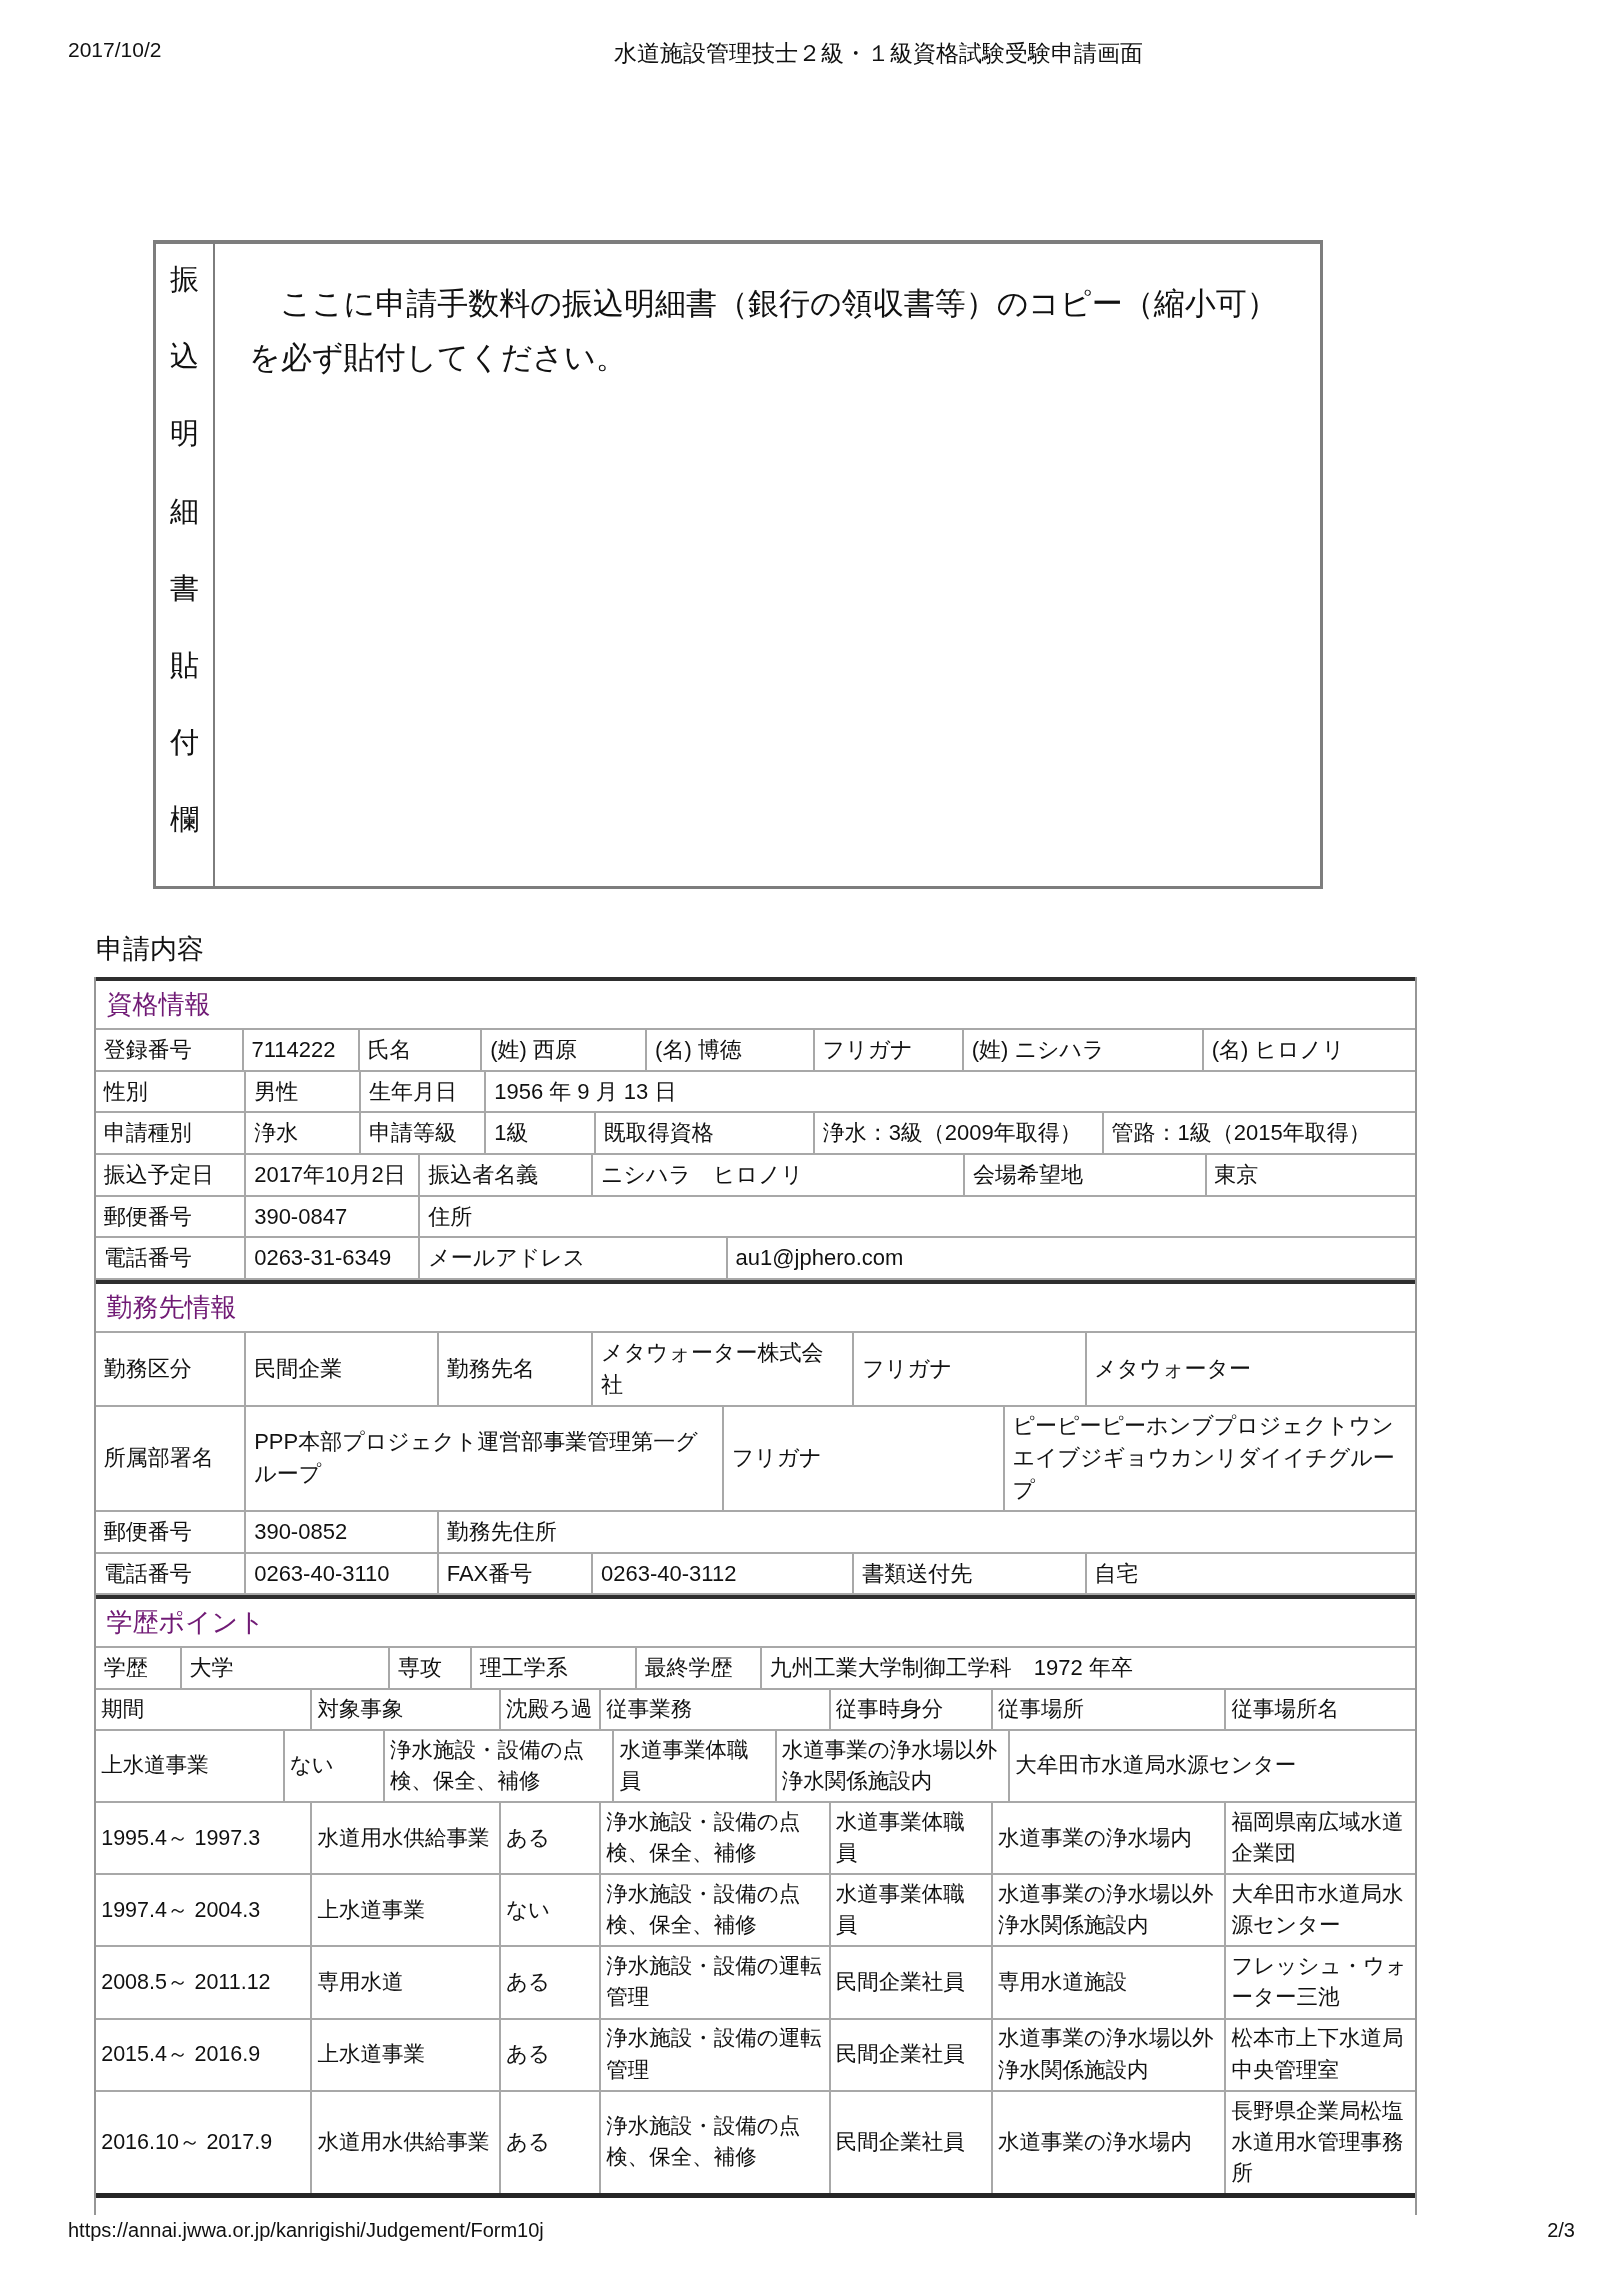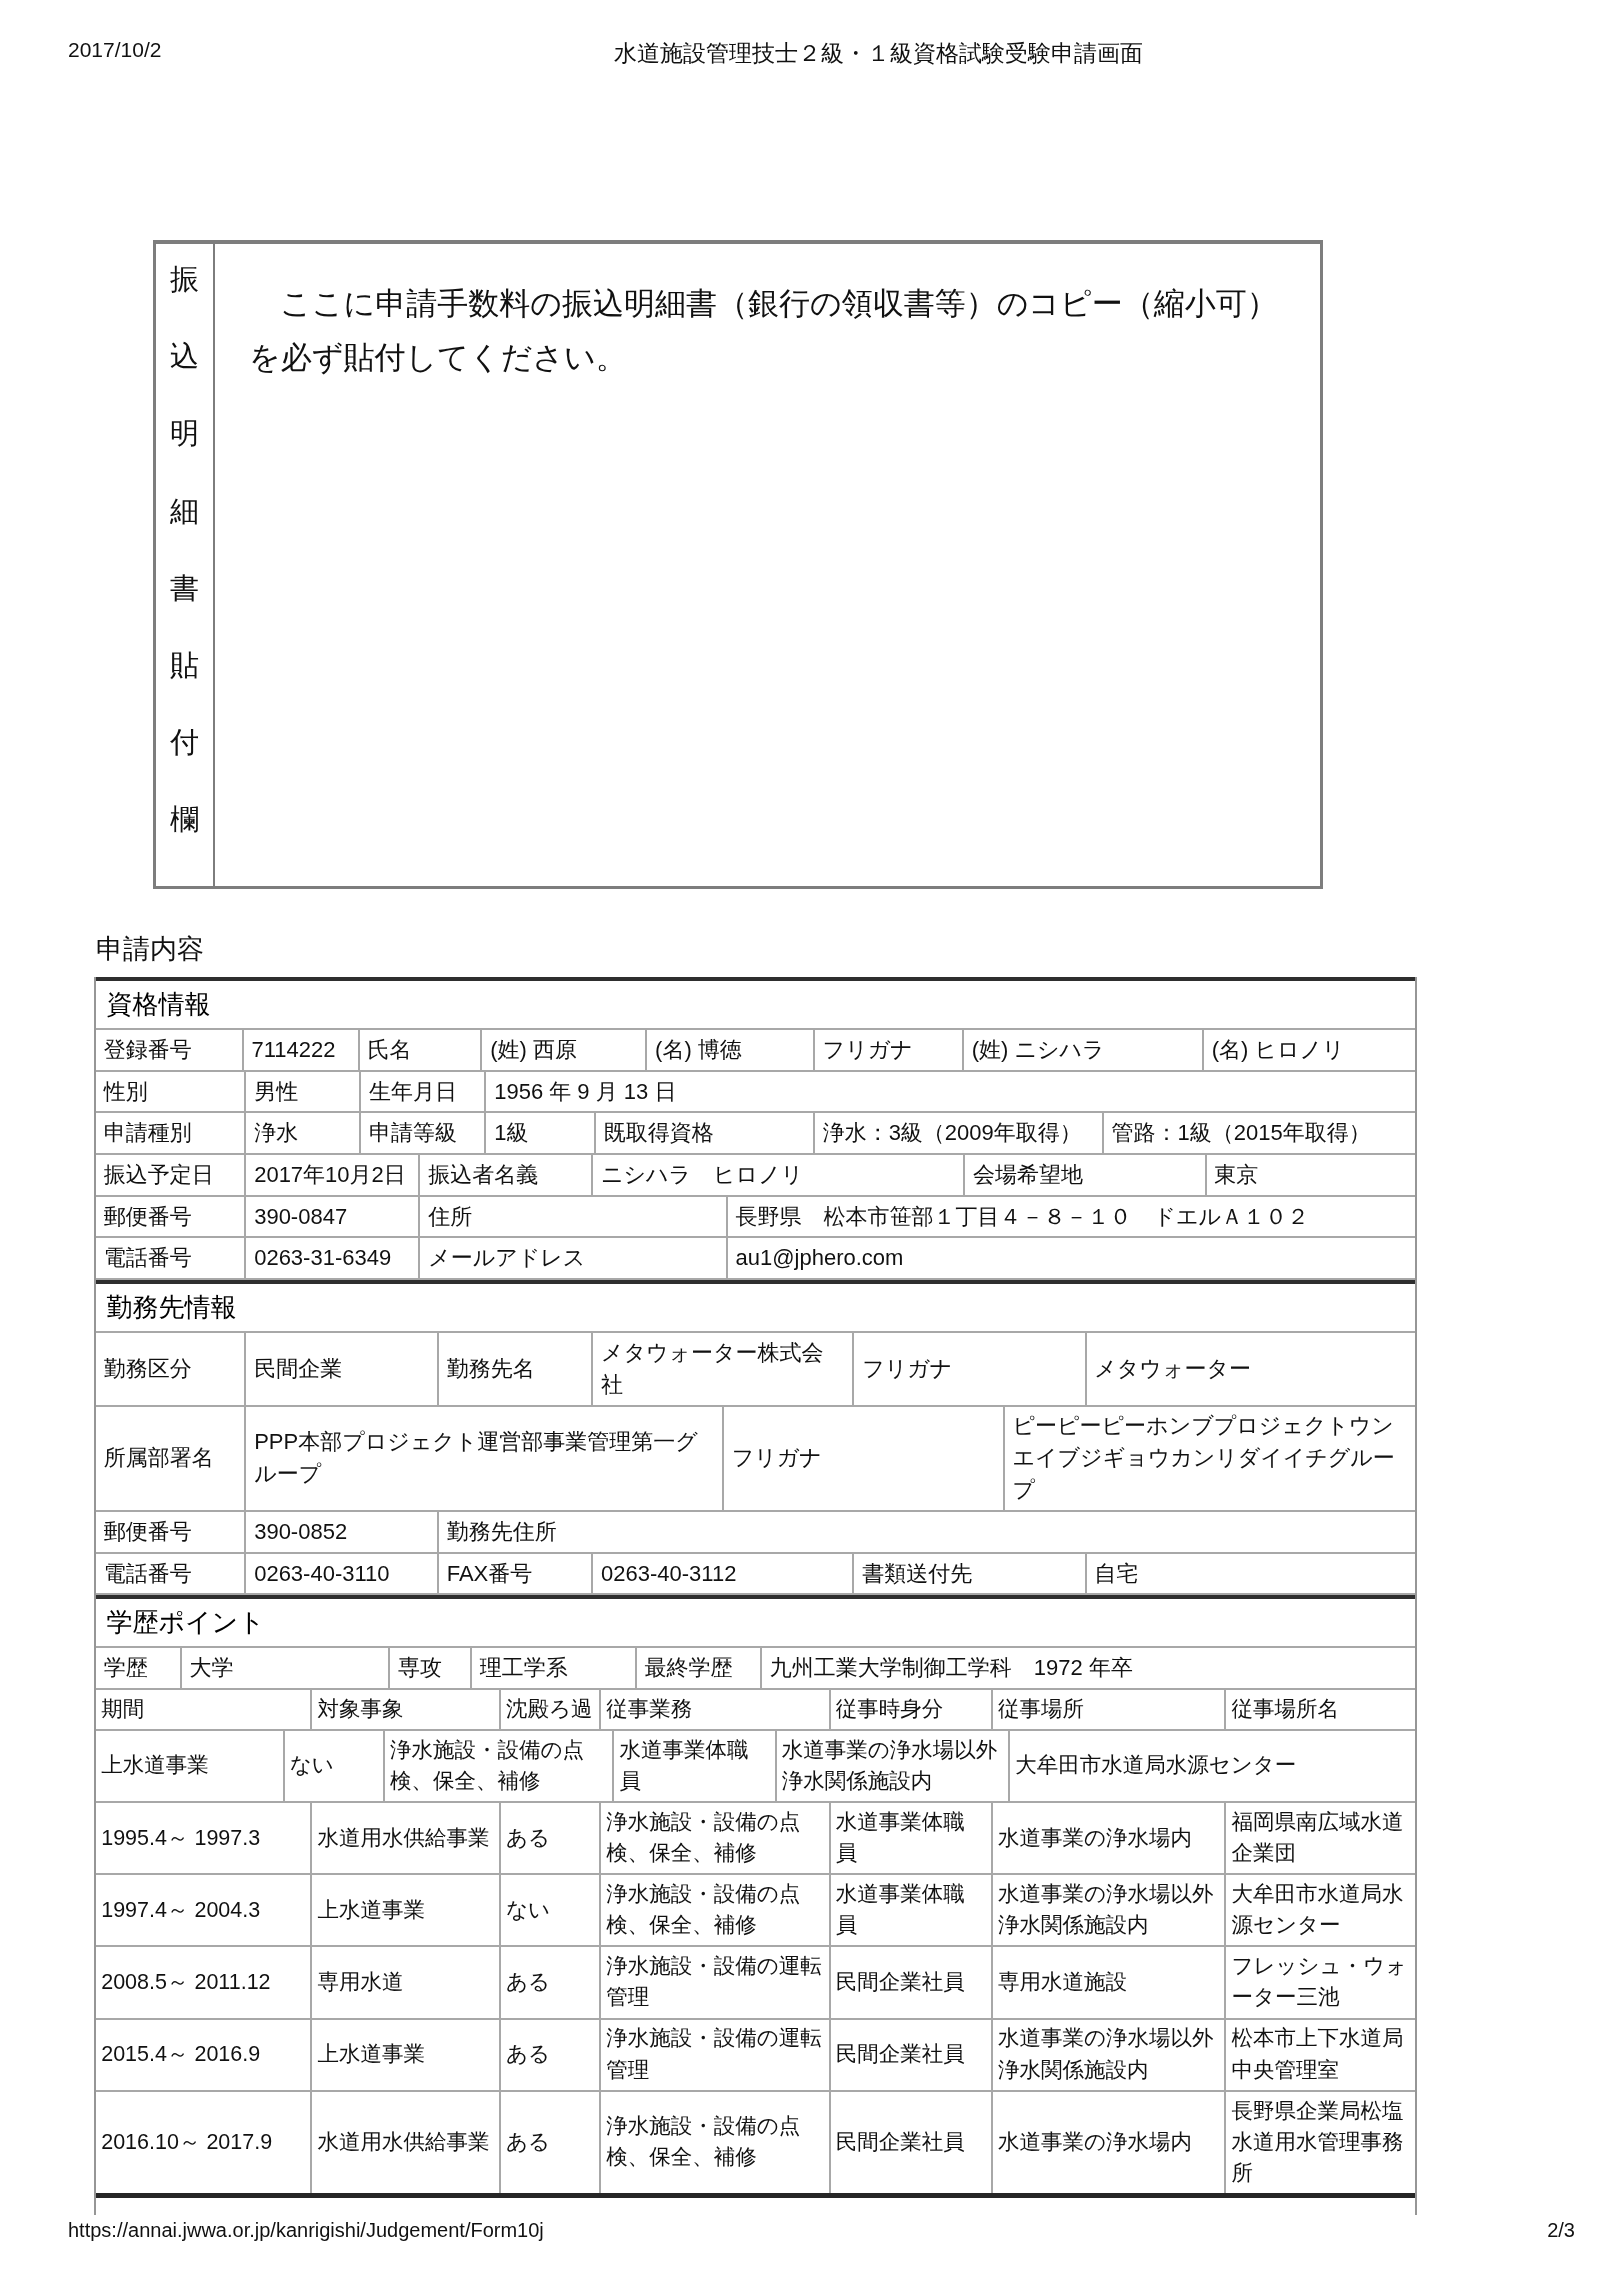--- a/index.html
+++ b/index.html
@@ -33,21 +33,21 @@
 
   
   .apptable{
     position:absolute;left:94px;top:977px;width:1323px;
     border-left:2.6px solid #969696;border-right:2.6px solid #969696;
     box-sizing:border-box;background:#fff;
   }
   .sec{
     display:flex;align-items:center;padding:0 10.4px;height:53px;
     border-top:4.6px solid #2e2e2e;border-bottom:2.6px solid #a8a8a8;
-    color:#000000;font-size:26px;box-sizing:border-box;
+    color:#701a75;font-size:26px;box-sizing:border-box;
   }
   .row{display:flex;border-bottom:2.6px solid #a8a8a8;min-height:40px;align-items:stretch;box-sizing:border-box;}
   .row.tall{min-height:78px;}
   .row.xrow{min-height:65px;}
   .row.xrow6{min-height:94px;}
   .row.thickbottom{border-bottom:5.2px solid #262626;}
   .row.partial{min-height:17px;border-bottom:none;}
   .c{
     border-right:2px solid #a8a8a8;box-sizing:border-box;
     display:flex;align-items:center;padding:3.9px 7.8px;
@@ -116,21 +116,20 @@
     <div class="c" style="width:13.2%">2017年10月2日</div>
     <div class="c" style="width:13.1%">振込者名義</div>
     <div class="c" style="width:28.2%">ニシハラ　ヒロノリ</div>
     <div class="c" style="width:18.3%">会場希望地</div>
     <div class="c">東京</div>
   </div>
   <div class="row">
     <div class="c" style="width:11.4%">郵便番号</div>
     <div class="c" style="width:13.2%">390-0847</div>
     <div class="c" style="width:23.3%">住所</div>
-    <div class="c">長野県　松本市笹部１丁目４－８－１０　ドエルＡ１０２</div>
   </div>
   <div class="row">
     <div class="c" style="width:11.4%">電話番号</div>
     <div class="c" style="width:13.2%">0263-31-6349</div>
     <div class="c" style="width:23.3%">メールアドレス</div>
     <div class="c">au1@jphero.com</div>
   </div>
 
   <div class="sec">勤務先情報</div>
   <div class="row">

